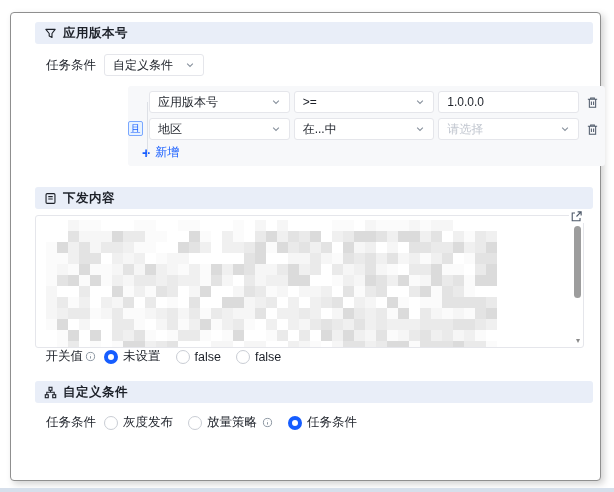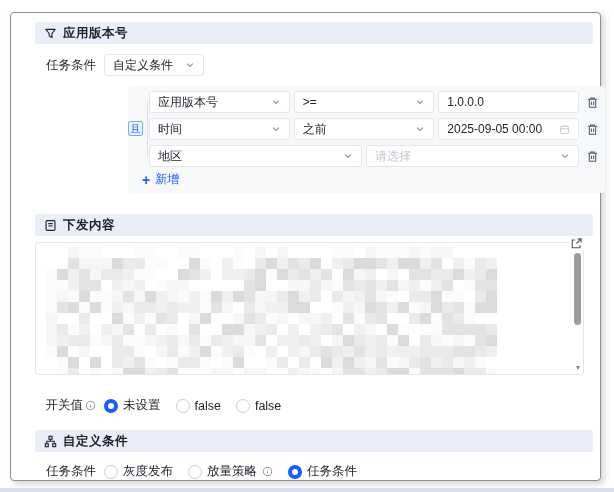--- a/index.html
+++ b/index.html
@@ -52,21 +52,21 @@
   .config-field { flex:1 1 auto; margin-right:9px; position:relative; height:133px; }
   .textarea-box { width:100%; height:100%; background:#fff; border:1px solid #e5e6eb;
     border-radius:3px; overflow:hidden; position:relative; padding:4px 16px 4px 10px; }
   .mosaic { display:grid; grid-template-columns:repeat(41,11px); grid-auto-rows:11px; }
   .scroll-thumb { position:absolute; right:2px; top:10px; width:7px; height:72px;
     background:#9d9d9d; border-radius:4px; }
   .scroll-arrow { position:absolute; right:3px; bottom:2px; font-size:8px; color:#8a8a8a; line-height:1; }
   .expand-btn { position:absolute; right:0; top:-6px; width:15px; height:14px;
     background:#fff; border:none; display:flex; align-items:center; justify-content:center; cursor:pointer; }
 
-  .switch-row { margin-top:22px; }
+  .switch-row { }
   .radio-group { display:flex; align-items:center; gap:15px; }
   .radio-opt { display:flex; align-items:center; gap:5px; font-size:12.5px; color:#1d2129; cursor:pointer; }
   .radio { width:14px; height:14px; border-radius:50%; border:1px solid #c9cdd4; background:#fff; flex:0 0 14px; }
   .radio.checked { border:4px solid #165dff; }
 
   .sec3 { margin-top:16px; }
   .publish-row { margin-top:11px; }
 </style>
 </head>
 <body>
@@ -112,50 +112,30 @@
       <div class="ctl">
         <span class="val">1.0.0.0</span>
       </div>
       <button class="trash-btn">
         <svg width="13" height="13" viewBox="0 0 14 14" fill="none" stroke="#4e5969" stroke-width="1.1">
             <path d="M2 3.5h10M5 3.5V2.2h4v1.3M3.6 3.5V12h6.8V3.5M5.8 6v3.6M8.2 6v3.6"></path>
           </svg>
       </button>
     </div>
 
-    <div class="cond-row">
-      <div class="ctl select">
-        <span class="val">时间</span>
-        <svg width="10" height="10" viewBox="0 0 14 14" fill="none" stroke="#86909c" stroke-width="1.5">
-            <path d="M3 5l4 4 4-4"></path>
-          </svg>
-      </div>
-      <div class="ctl select">
-        <span class="val">之前</span>
-        <svg width="10" height="10" viewBox="0 0 14 14" fill="none" stroke="#86909c" stroke-width="1.5">
-            <path d="M3 5l4 4 4-4"></path>
-          </svg>
-      </div>
-      <div class="ctl select">
-        <span class="val">2025-09-05 00:00</span>
-        <svg width="11" height="11" viewBox="0 0 14 14" fill="none" stroke="#c2c7d0" stroke-width="1.2">
-            <rect x="2" y="3" width="10" height="9" rx="1"></rect>
-            <path d="M2 6h10M5 1.5V4M9 1.5V4"></path>
-          </svg>
-      </div>
-      <button class="trash-btn">
-        <svg width="13" height="13" viewBox="0 0 14 14" fill="none" stroke="#4e5969" stroke-width="1.1">
-            <path d="M2 3.5h10M5 3.5V2.2h4v1.3M3.6 3.5V12h6.8V3.5M5.8 6v3.6M8.2 6v3.6"></path>
-          </svg>
-      </button>
-    </div>
 
     <div class="cond-row">
       <div class="ctl select">
         <span class="val">地区</span>
+        <svg width="10" height="10" viewBox="0 0 14 14" fill="none" stroke="#86909c" stroke-width="1.5">
+            <path d="M3 5l4 4 4-4"></path>
+          </svg>
+      </div>
+      <div class="ctl select">
+        <span class="val">在...中</span>
         <svg width="10" height="10" viewBox="0 0 14 14" fill="none" stroke="#86909c" stroke-width="1.5">
             <path d="M3 5l4 4 4-4"></path>
           </svg>
       </div>
       <div class="ctl select">
         <span class="val placeholder">请选择</span>
         <svg width="10" height="10" viewBox="0 0 14 14" fill="none" stroke="#86909c" stroke-width="1.5">
             <path d="M3 5l4 4 4-4"></path>
           </svg>
       </div>

